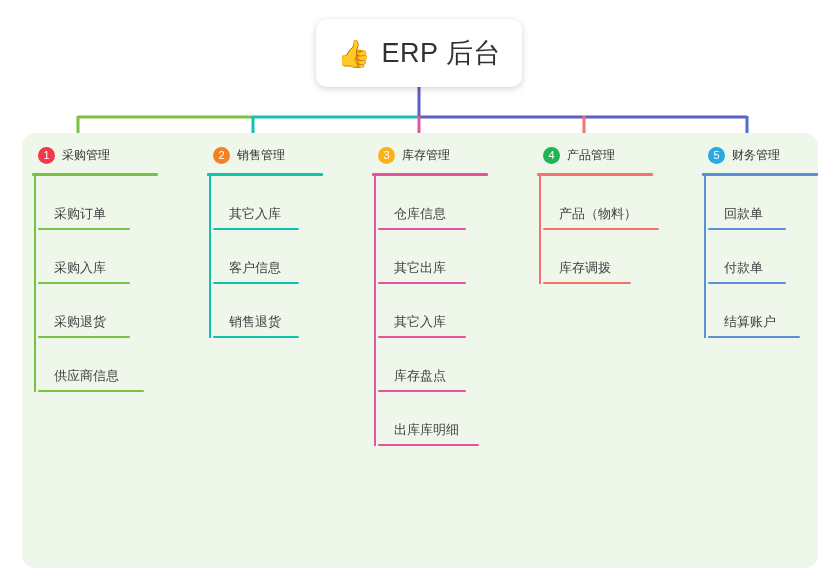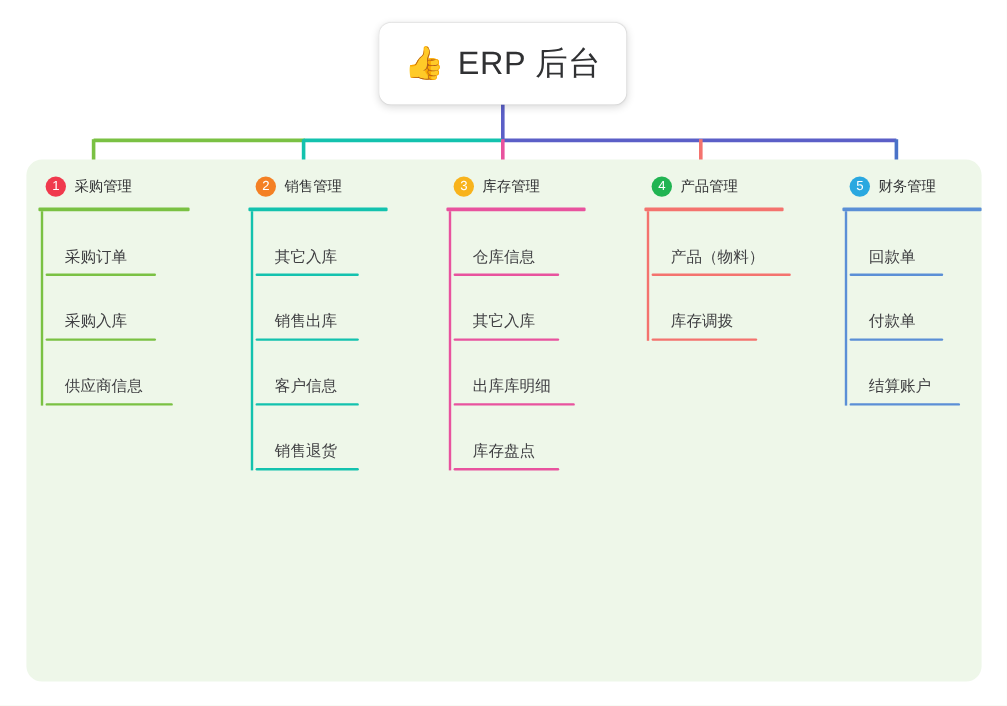--- a/index.html
+++ b/index.html
@@ -178,43 +178,43 @@
       <div class="spine" style="background: rgb(122, 193, 67);"></div>
       <div class="item">
         <span class="item-label">采购订单</span>
         <span class="item-rule" style="width: 92px; background: rgb(122, 193, 67);"></span>
       </div>
       <div class="item">
         <span class="item-label">采购入库</span>
         <span class="item-rule" style="width: 92px; background: rgb(122, 193, 67);"></span>
       </div>
       <div class="item">
+        <span class="item-label">采购退货</span>
+        <span class="item-rule" style="width: 92px; background: rgb(122, 193, 67);"></span>
+      </div>
+      <div class="item">
         <span class="item-label">供应商信息</span>
         <span class="item-rule" style="width: 106px; background: rgb(122, 193, 67);"></span>
       </div>
     </div>
   </div>
 
   <div class="column" id="col-1" style="left:197px; width:168px;">
     <div class="col-head">
       <span class="badge" style="background: rgb(244, 128, 36);">2</span>
       <span class="col-title">销售管理</span>
     </div>
     <div class="head-rule" style="width: 116px; margin-left: 10px; background: rgb(19, 194, 174);"></div>
     <div class="items">
       <div class="spine" style="background: rgb(19, 194, 174);"></div>
       <div class="item">
         <span class="item-label">其它入库</span>
         <span class="item-rule" style="width: 86px; background: rgb(19, 194, 174);"></span>
       </div>
       <div class="item">
-        <span class="item-label">销售出库</span>
-        <span class="item-rule" style="width: 86px; background: rgb(19, 194, 174);"></span>
-      </div>
-      <div class="item">
         <span class="item-label">客户信息</span>
         <span class="item-rule" style="width: 86px; background: rgb(19, 194, 174);"></span>
       </div>
       <div class="item">
         <span class="item-label">销售退货</span>
         <span class="item-rule" style="width: 86px; background: rgb(19, 194, 174);"></span>
       </div>
     </div>
   </div>
 
@@ -224,31 +224,35 @@
       <span class="col-title">库存管理</span>
     </div>
     <div class="head-rule" style="width: 116px; margin-left: 10px; background: rgb(232, 83, 158);"></div>
     <div class="items">
       <div class="spine" style="background: rgb(232, 83, 158);"></div>
       <div class="item">
         <span class="item-label">仓库信息</span>
         <span class="item-rule" style="width: 88px; background: rgb(232, 83, 158);"></span>
       </div>
       <div class="item">
+        <span class="item-label">其它出库</span>
+        <span class="item-rule" style="width: 88px; background: rgb(232, 83, 158);"></span>
+      </div>
+      <div class="item">
         <span class="item-label">其它入库</span>
+        <span class="item-rule" style="width: 88px; background: rgb(232, 83, 158);"></span>
+      </div>
+      <div class="item">
+        <span class="item-label">库存盘点</span>
         <span class="item-rule" style="width: 88px; background: rgb(232, 83, 158);"></span>
       </div>
       <div class="item">
         <span class="item-label">出库库明细</span>
         <span class="item-rule" style="width: 101px; background: rgb(232, 83, 158);"></span>
       </div>
-      <div class="item">
-        <span class="item-label">库存盘点</span>
-        <span class="item-rule" style="width: 88px; background: rgb(232, 83, 158);"></span>
-      </div>
     </div>
   </div>
 
   <div class="column" id="col-3" style="left:527px; width:168px;">
     <div class="col-head">
       <span class="badge" style="background: rgb(33, 180, 82);">4</span>
       <span class="col-title">产品管理</span>
     </div>
     <div class="head-rule" style="width: 116px; margin-left: 10px; background: rgb(244, 115, 110);"></div>
     <div class="items">

